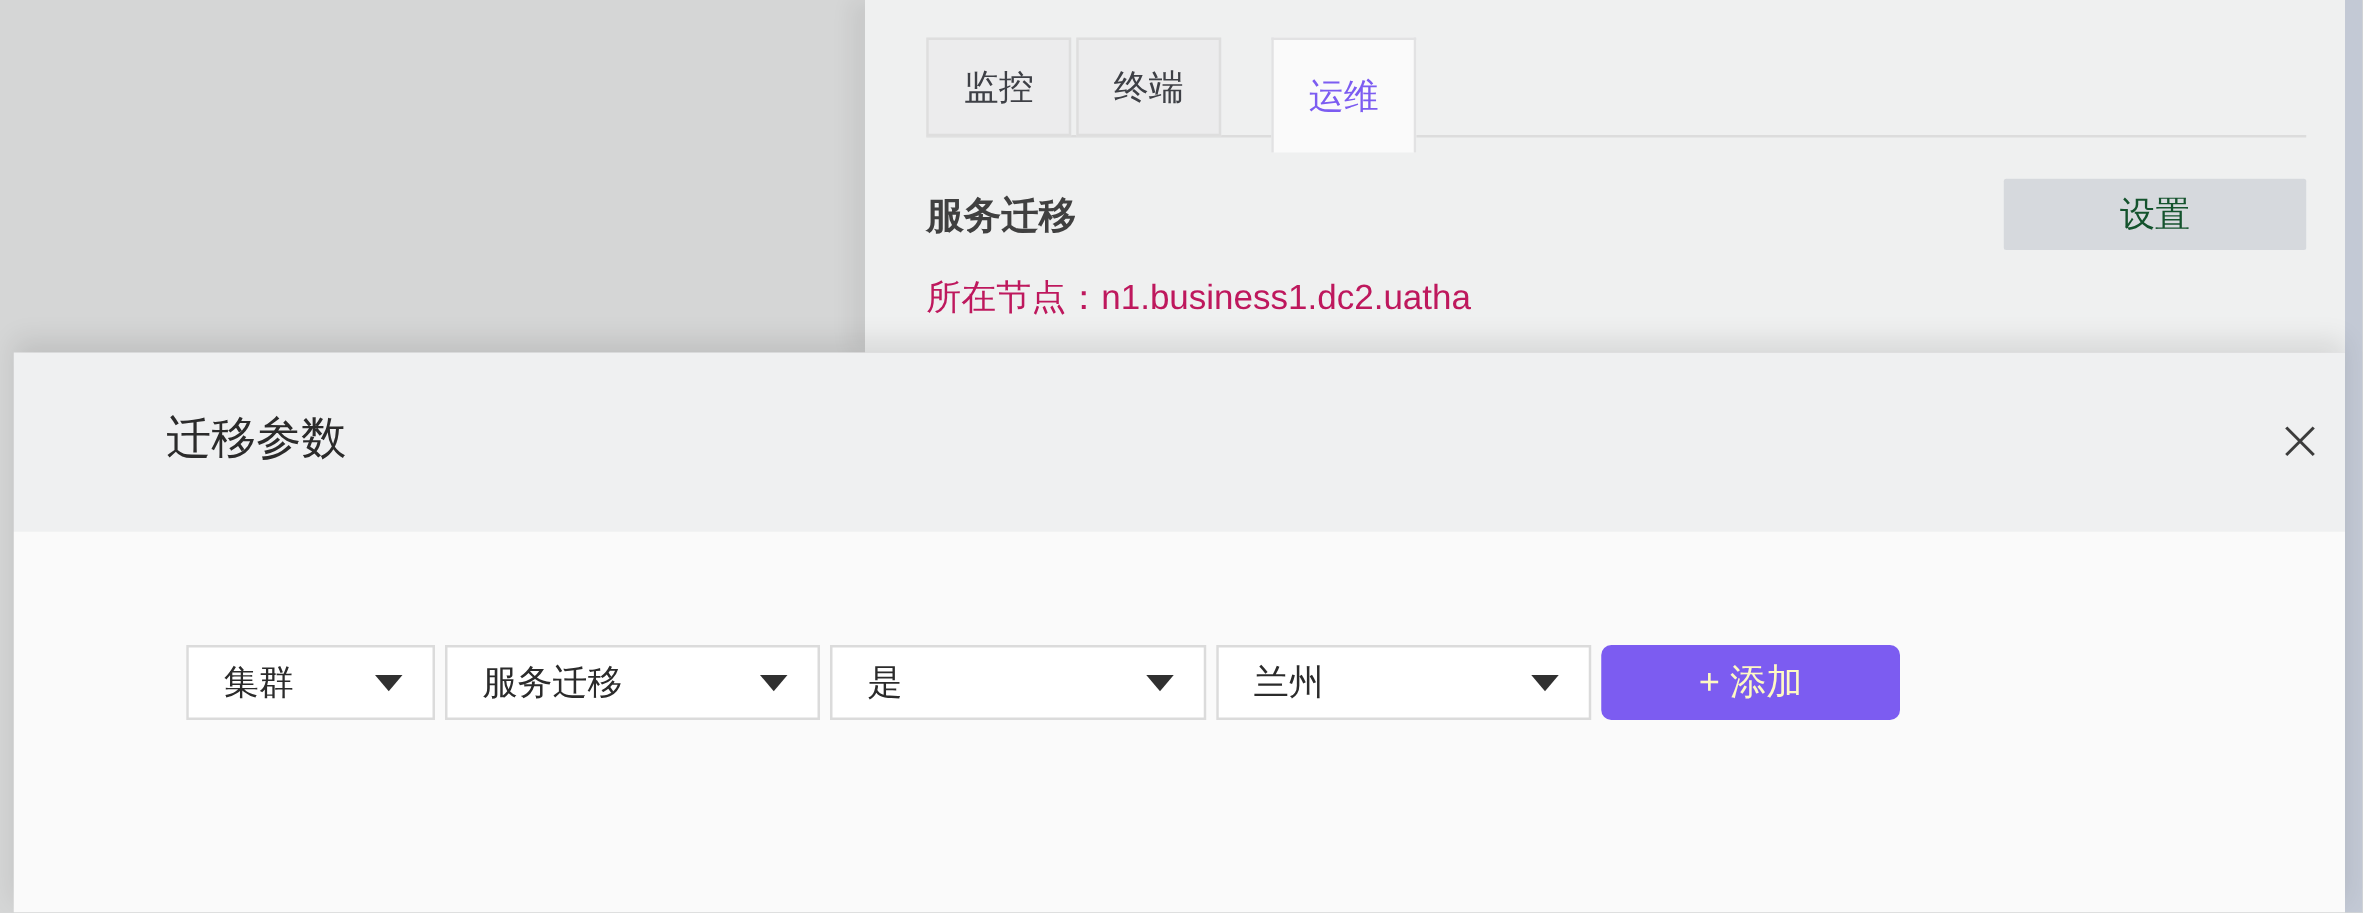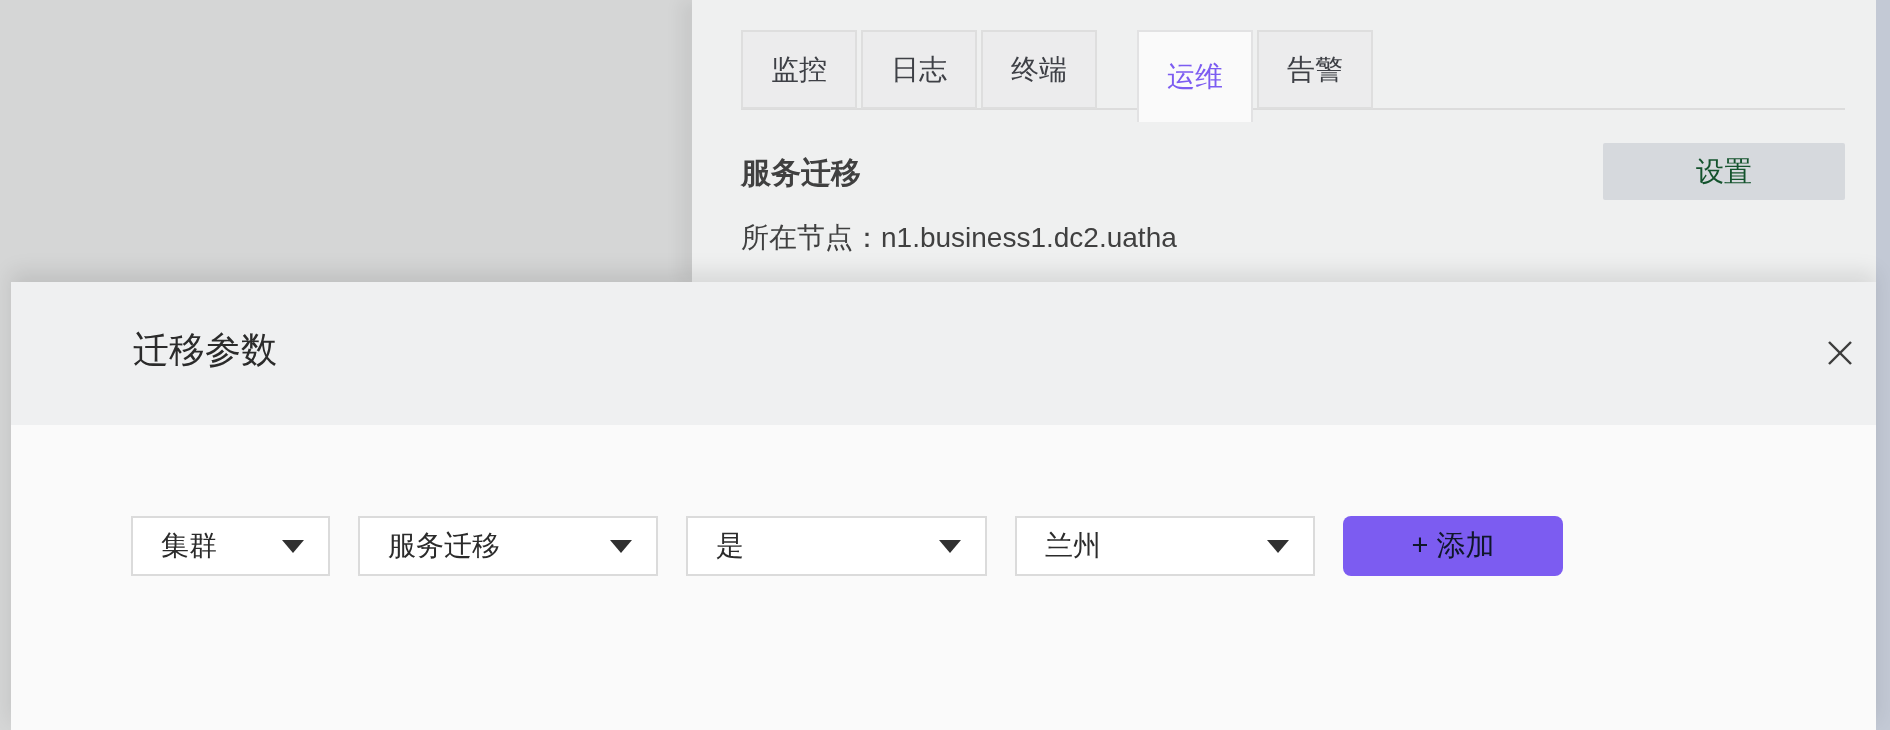--- a/index.html
+++ b/index.html
@@ -69,21 +69,21 @@
     font-size: 28px;
     font-family: inherit;
     color: #14532d;
     display: flex; align-items: center; justify-content: center;
     cursor: pointer;
   }
   .node-line {
     position: absolute;
     left: 49px; top: 222px;
     font-size: 28px; line-height: 32px;
-    color: #404040;
+    color: #be185d;
   }
 
   
   .scrollbar {
     position: absolute;
     right: 0; top: 0; width: 14px; height: 730px;
     background: #c3c9d5;
   }
 
   
@@ -114,23 +114,23 @@
     display: flex; align-items: center; justify-content: center;
     cursor: pointer; padding: 0;
   }
   .drawer-body {
     position: relative;
     flex: 1 1 auto;
     background: #fafafa;
   }
   .form-row {
     position: absolute;
-    left: 120px; top: 91px;
+    left: 138px; top: 91px;
     display: flex;
-    gap: 28px;
+    gap: 8px;
     align-items: center;
     border-radius: 18px;
   }
   .select {
     box-sizing: border-box;
     position: relative;
     height: 60px;
     background: #ffffff;
     border: 2px solid #dbdbdb;
     display: flex; align-items: center;
@@ -146,24 +146,24 @@
     width: 0; height: 0;
     border-left: 11px solid transparent;
     border-right: 11px solid transparent;
     border-top: 13px solid #303030;
   }
   .w199 { width: 199px; }
   .w300 { width: 300px; }
   .w301 { width: 301px; }
   .add-btn {
     box-sizing: border-box;
-    width: 220px; height: 60px;
+    width: 239px; height: 60px;
     background: #7c5cf1;
     border: none; border-radius: 8px;
-    color: #0f172a;
+    color: #fef9c3;
     font-size: 29px;
     font-family: inherit;
     display: flex; align-items: center; justify-content: center;
     cursor: pointer;
   }
 
   
   .dim-left {
     position: absolute;
     left: 0; top: 0; width: 692px; height: 282px;
@@ -173,24 +173,22 @@
 <body>
 
 <div class="stage">
 
   <div class="dim-left"></div>
 
   <div class="panel">
 
     <div class="tabs">
       <div class="tab">监控</div>
-      <div class="tab">日志</div>
       <div class="tab">终端</div>
       <div class="tab active">运维</div>
-      <div class="tab">告警</div>
     </div>
     <div class="tab-line"></div>
 
     <div class="section-title">服务迁移</div>
 
     <button class="settings-btn">设置</button>
 
     <div class="node-line">
       <span>所在节点：</span><span>n1.business1.dc2.uatha</span>
     </div>

